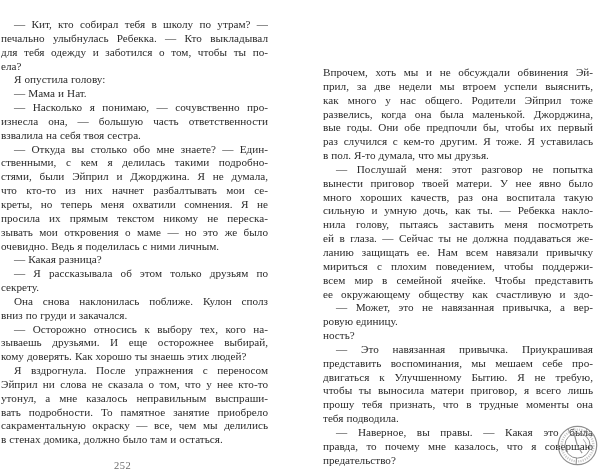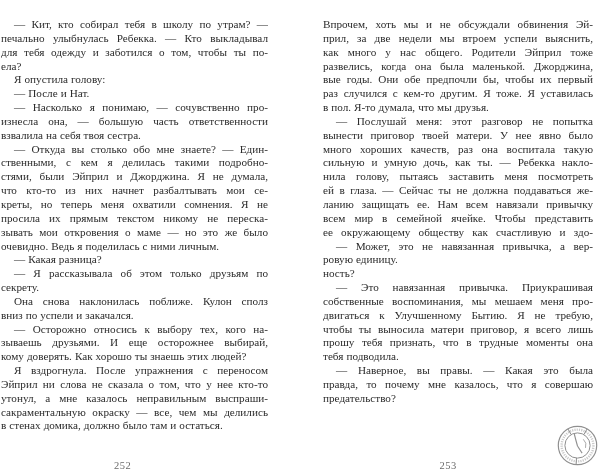--- a/index.html
+++ b/index.html
@@ -10,21 +10,21 @@
   }
   html,body{margin:0;padding:0;}
   body{
     width:600px;height:471px;
     background:var(--bg);
     overflow:hidden;position:relative;
     font-family:"Liberation Serif","DejaVu Serif",serif;
   }
   .page{position:absolute;top:16px;height:380px;}
   .page.left{left:1px;width:267px;}
-  .page.right{left:323px;width:270px;}
+  .page.right{left:323px;width:270px;margin-top:48px;}
   .text-block{padding-top:2px;}
   .line{
     font-size:11.2px;
     line-height:13.85px;
     height:13.85px;
     color:var(--text);
     text-align:left;
     overflow:hidden;
     word-spacing:0.2px;
   }
@@ -46,43 +46,44 @@
 
 <div class="book">
 
   <section class="page left">
     <div class="text-block">
         <div class="line j i">— Кит, кто собирал тебя в школу по утрам? —</div>
         <div class="line j">печально улыбнулась Ребекка. — Кто выкладывал</div>
         <div class="line j">для тебя одежду и заботился о том, чтобы ты по-</div>
         <div class="line">ела?</div>
         <div class="line i">Я опустила голову:</div>
-        <div class="line i">— После и Нат.</div>
+        <div class="line i">— Мама и Нат.</div>
         <div class="line j i">— Насколько я понимаю, — сочувственно про-</div>
         <div class="line j">изнесла она, — большую часть ответственности</div>
         <div class="line">взвалила на себя твоя сестра.</div>
         <div class="line j i">— Откуда вы столько обо мне знаете? — Един-</div>
         <div class="line j">ственными, с кем я делилась такими подробно-</div>
         <div class="line j">стями, были Эйприл и Джорджина. Я не думала,</div>
         <div class="line j">что кто-то из них начнет разбалтывать мои се-</div>
         <div class="line j">креты, но теперь меня охватили сомнения. Я не</div>
         <div class="line j">просила их прямым текстом никому не переска-</div>
         <div class="line j">зывать мои откровения о маме — но это же было</div>
         <div class="line">очевидно. Ведь я поделилась с ними личным.</div>
         <div class="line i">— Какая разница?</div>
         <div class="line j i">— Я рассказывала об этом только друзьям по</div>
         <div class="line">секрету.</div>
         <div class="line j i">Она снова наклонилась поближе. Кулон сполз</div>
-        <div class="line">вниз по успели и закачался.</div>
+        <div class="line">вниз по груди и закачался.</div>
         <div class="line j i">— Осторожно относись к выбору тех, кого на-</div>
         <div class="line j">зываешь друзьями. И еще осторожнее выбирай,</div>
         <div class="line">кому доверять. Как хорошо ты знаешь этих людей?</div>
         <div class="line j i">Я вздрогнула. После упражнения с переносом</div>
         <div class="line j">Эйприл ни слова не сказала о том, что у нее кто-то</div>
         <div class="line j">утонул, а мне казалось неправильным выспраши-</div>
+        <div class="line j">вать подробности. То памятное занятие приобрело</div>
         <div class="line j">сакраментальную окраску — все, чем мы делились</div>
         <div class="line">в стенах домика, должно было там и остаться.</div>
       </div>
     <div class="page-number pn-left">252</div>
   </section>
 
   <section class="page right">
     <div class="text-block">
         <div class="line j">Впрочем, хоть мы и не обсуждали обвинения Эй-</div>
         <div class="line j">прил, за две недели мы втроем успели выяснить,</div>
@@ -91,27 +92,28 @@
         <div class="line j">вые годы. Они обе предпочли бы, чтобы их первый</div>
         <div class="line j">раз случился с кем-то другим. Я тоже. Я уставилась</div>
         <div class="line">в пол. Я-то думала, что мы друзья.</div>
         <div class="line j i">— Послушай меня: этот разговор не попытка</div>
         <div class="line j">вынести приговор твоей матери. У нее явно было</div>
         <div class="line j">много хороших качеств, раз она воспитала такую</div>
         <div class="line j">сильную и умную дочь, как ты. — Ребекка накло-</div>
         <div class="line j">нила голову, пытаясь заставить меня посмотреть</div>
         <div class="line j">ей в глаза. — Сейчас ты не должна поддаваться же-</div>
         <div class="line j">ланию защищать ее. Нам всем навязали привычку</div>
+        <div class="line j">мириться с плохим поведением, чтобы поддержи-</div>
         <div class="line j">всем мир в семейной ячейке. Чтобы представить</div>
         <div class="line j">ее окружающему обществу как счастливую и здо-</div>
         <div class="line j i">— Может, это не навязанная привычка, а вер-</div>
         <div class="line">ровую единицу.</div>
         <div class="line">ность?</div>
         <div class="line j i">— Это навязанная привычка. Приукрашивая</div>
-        <div class="line j">собственные воспоминания, мы мешаем меня про-</div>
+        <div class="line j">представить воспоминания, мы мешаем себе про-</div>
         <div class="line j">двигаться к Улучшенному Бытию. Я не требую,</div>
         <div class="line j">чтобы ты выносила матери приговор, я всего лишь</div>
         <div class="line j">прошу тебя признать, что в трудные моменты она</div>
         <div class="line">тебя подводила.</div>
         <div class="line j i">— Наверное, вы правы. — Какая это была</div>
         <div class="line j">правда, то почему мне казалось, что я совершаю</div>
         <div class="line">предательство?</div>
       </div>
     <div class="page-number pn-right">253</div>
   </section>

